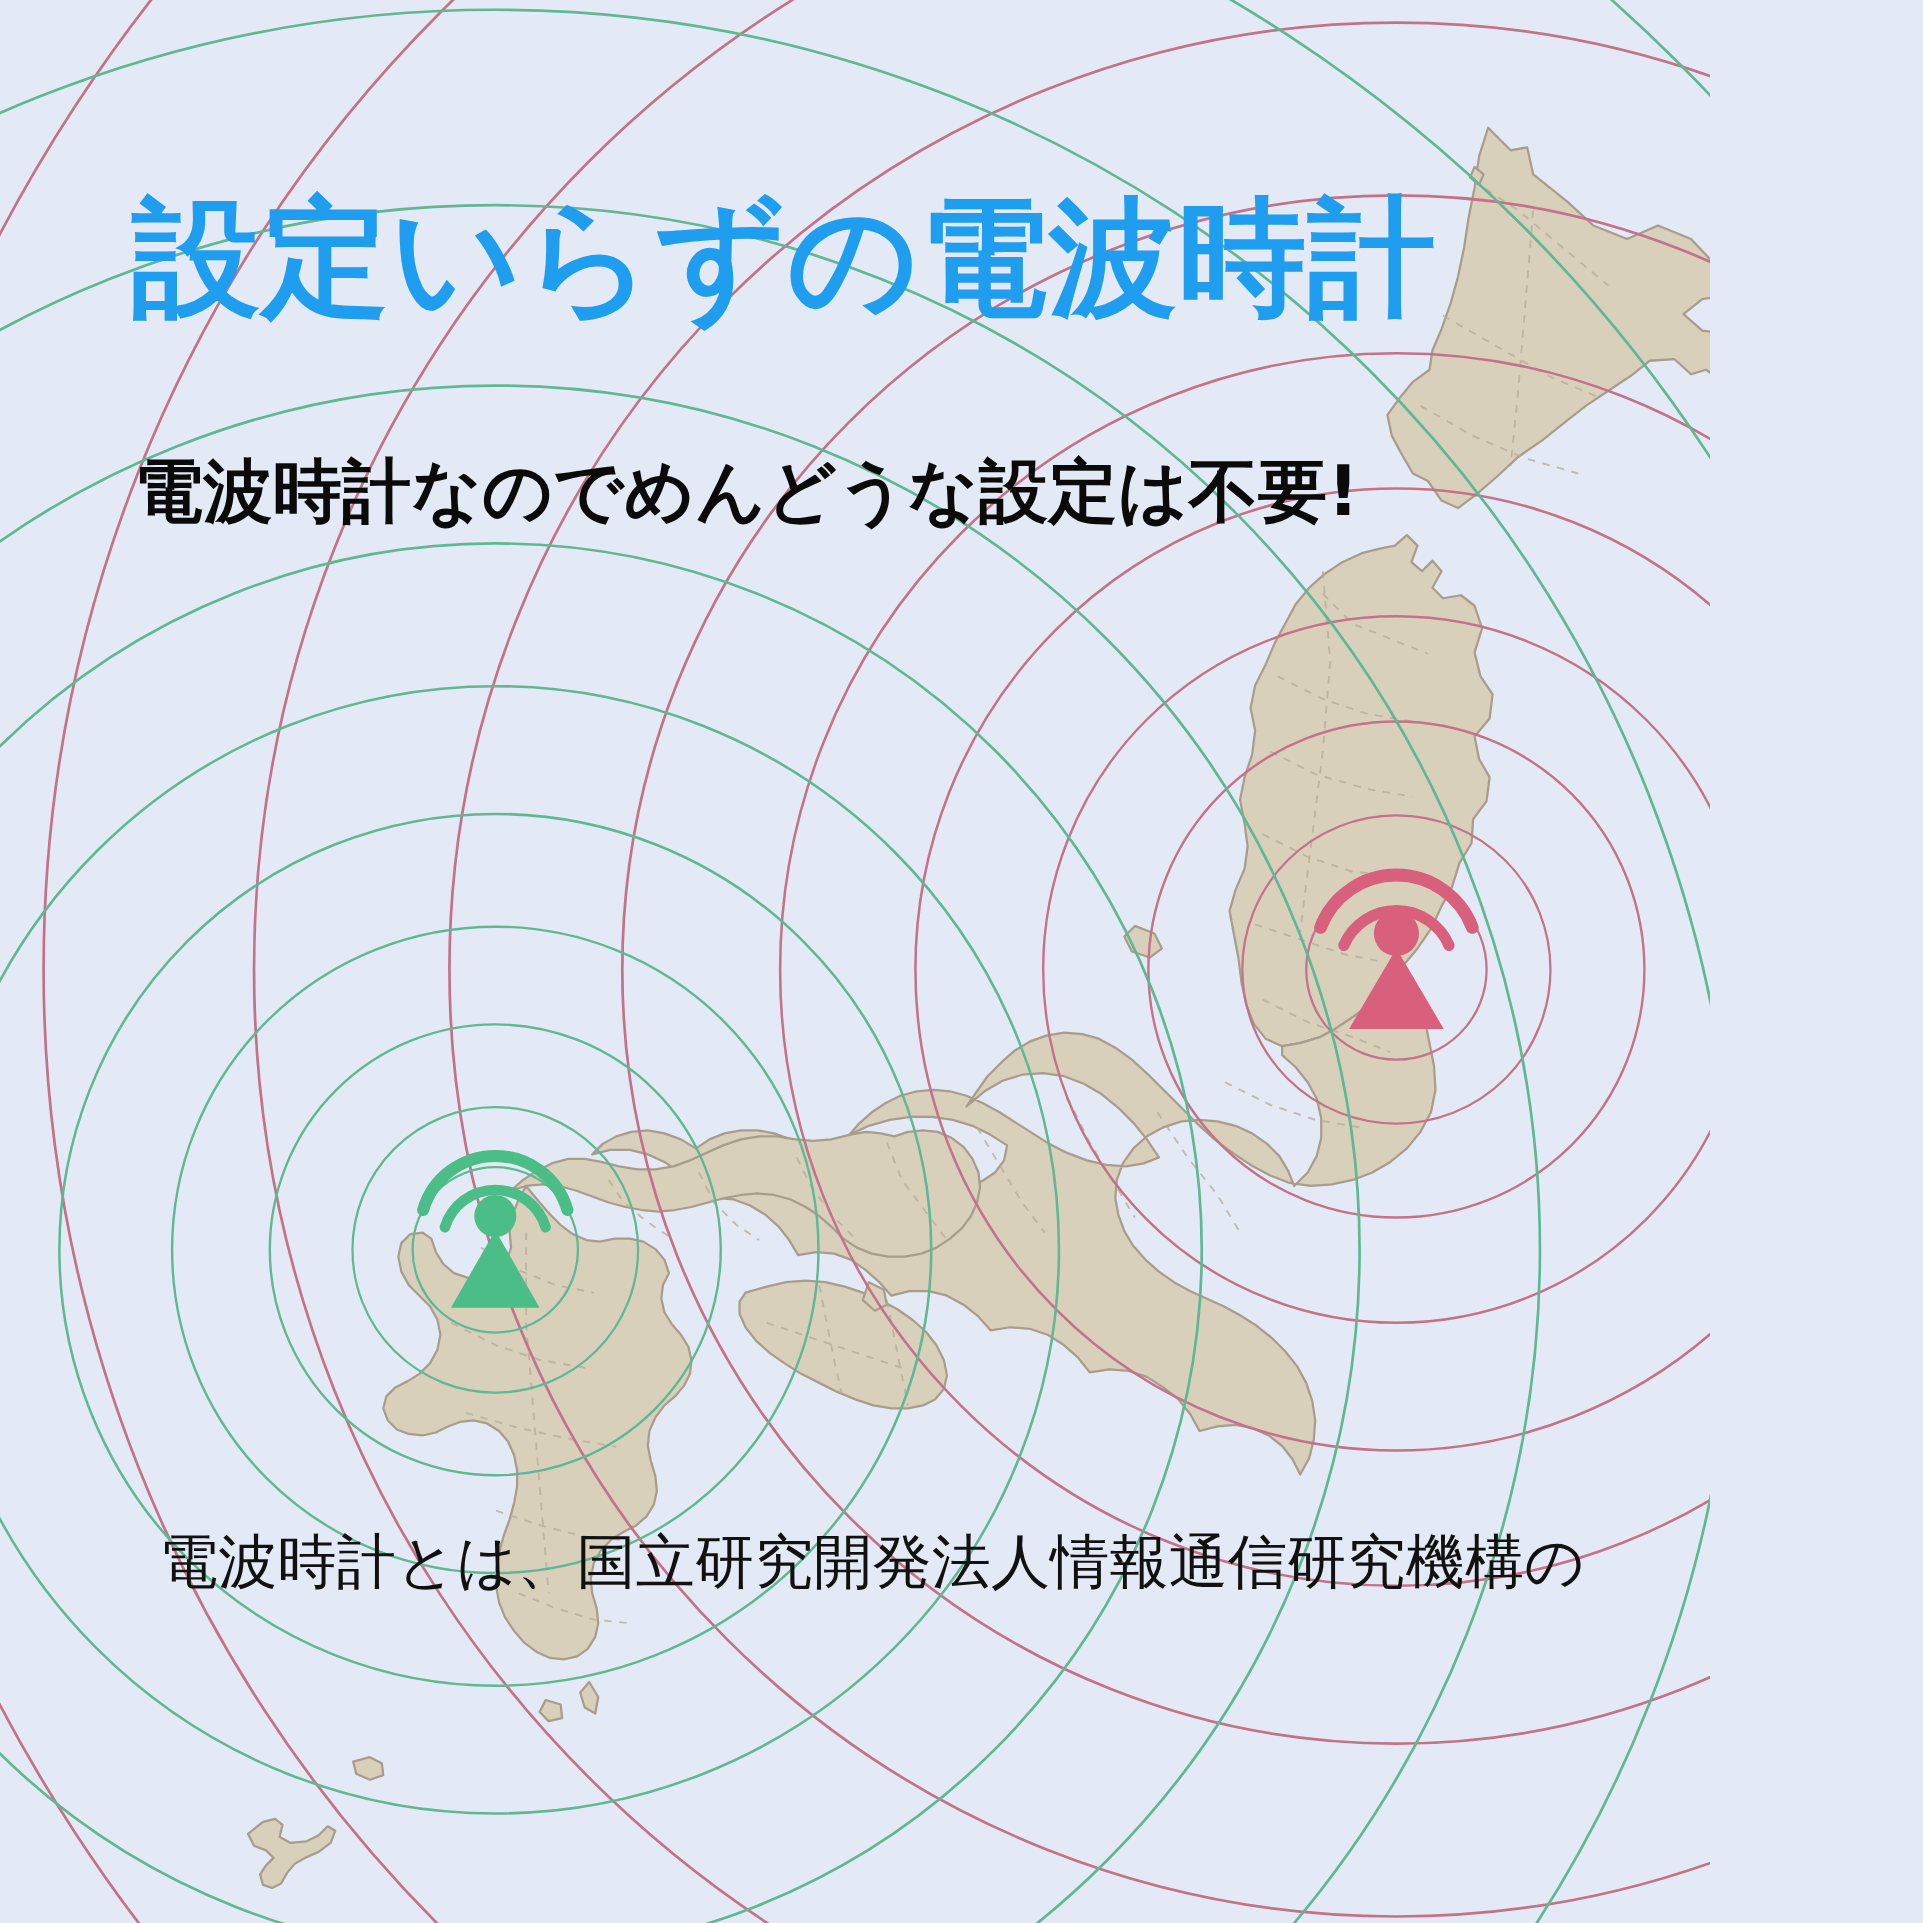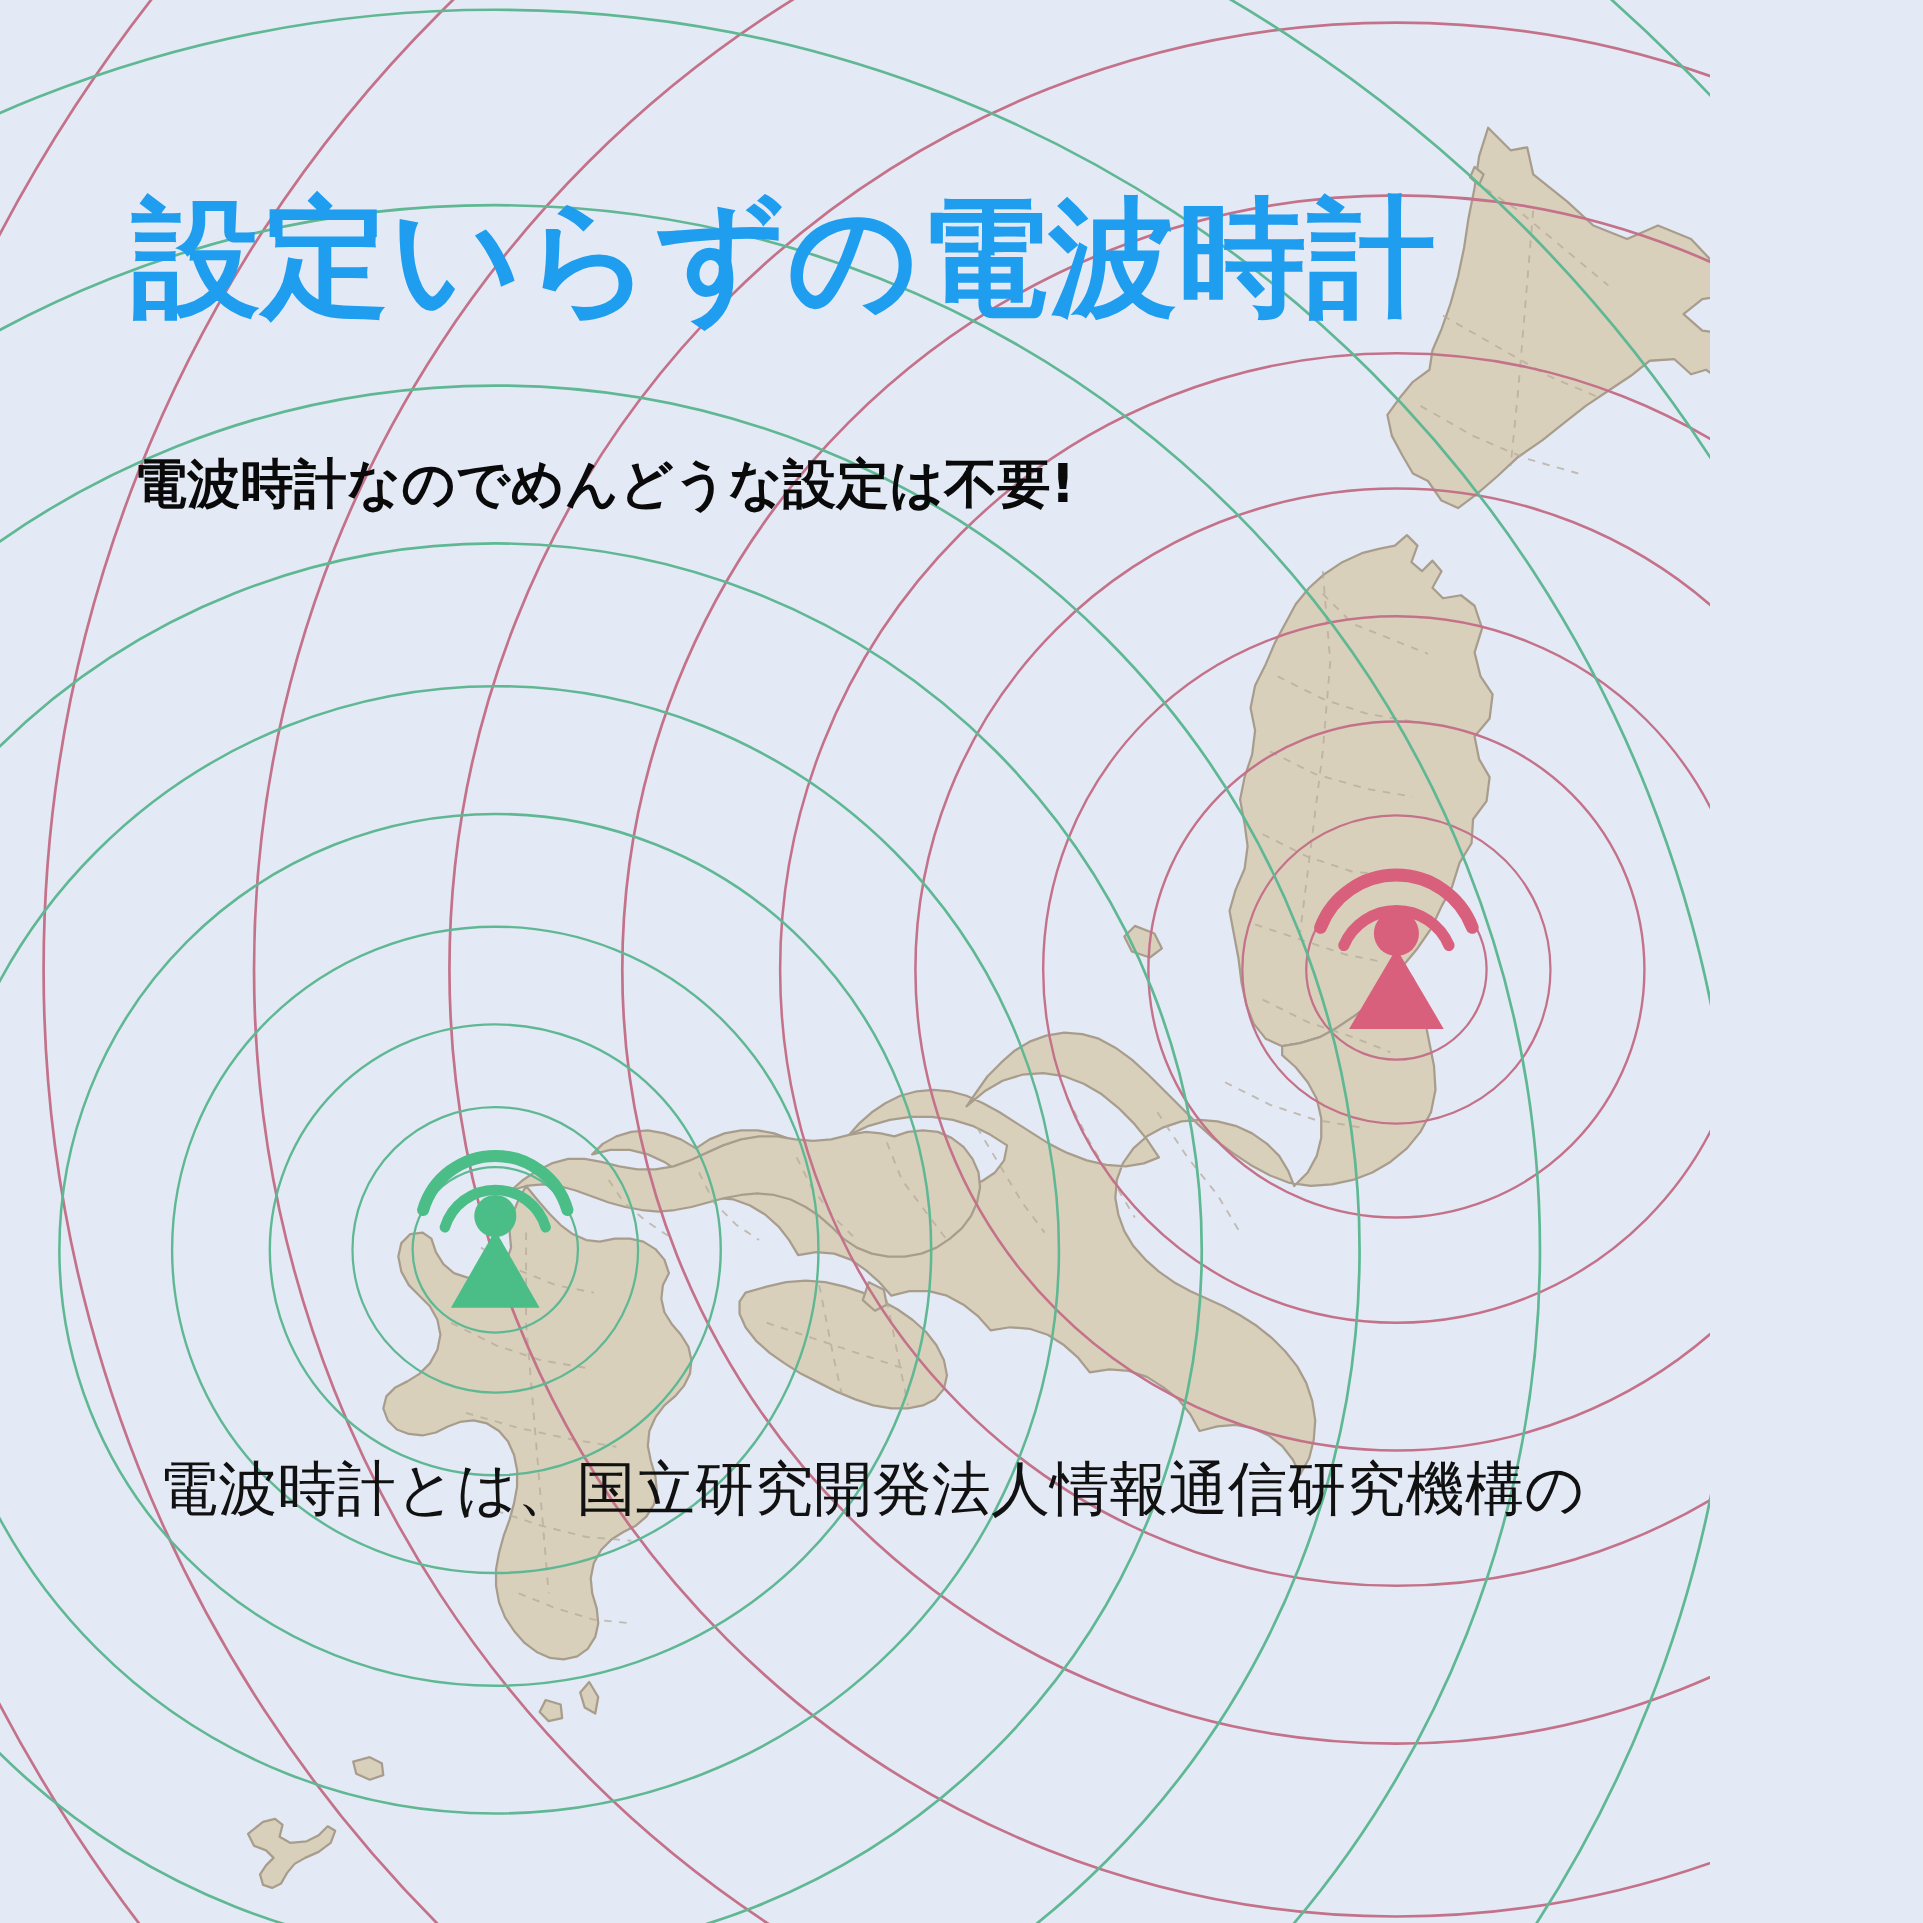--- a/index.html
+++ b/index.html
@@ -39,32 +39,32 @@
     font-weight: bold;
     color: #1f9ef0;
     letter-spacing: 0.01em;
     white-space: nowrap;
     font-family: "DejaVu Sans", "Liberation Sans", sans-serif;
   }
   .subhead {
     position: absolute;
     left: 134px;
     top: 457px;
-    font-size: 53px;
+    font-size: 69px;
     line-height: 1.0;
     font-weight: bold;
     color: #0a0a0a;
     letter-spacing: 0.005em;
     white-space: nowrap;
     font-family: "DejaVu Sans", "Liberation Sans", sans-serif;
   }
   .body-copy {
     position: absolute;
     left: 159px;
-    top: 1447px;
+    top: 1520px;
     font-size: 59px;
     line-height: 1.44;
     color: #111111;
     font-weight: normal;
     letter-spacing: 0.004em;
     font-family: Liberation Serif, serif;
   }
   .body-copy .line { display: block; white-space: nowrap; }
 </style>
 </head>

